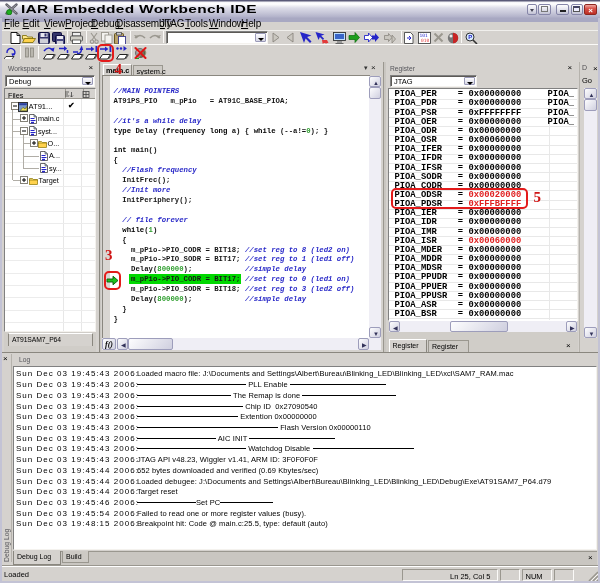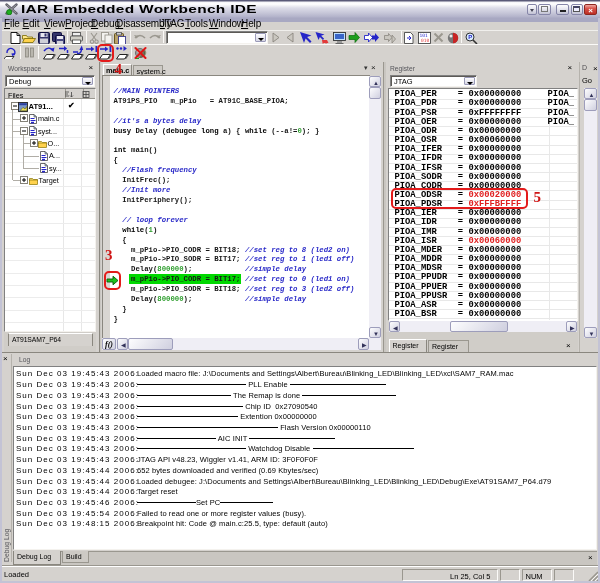--- a/index.html
+++ b/index.html
@@ -320,21 +320,21 @@
 <div class="abs" style="left:23px;top:167.9px;width:16px;height:1px;background:#b0ada6"></div>
 <svg class="abs" style="left:10.5px;top:102px" width="8" height="8" viewBox="0 0 8 8">
     <rect x="0.5" y="0.5" width="7" height="7" fill="#fff" stroke="#848178" shape-rendering="crispEdges"></rect>
     <rect x="2" y="3.5" width="4" height="1" fill="#000"></rect>
   </svg>
 <svg class="abs" style="left:17.5px;top:101.5px" width="10" height="10" viewBox="0 0 10 10">
     <rect x="0.5" y="0.5" width="9" height="9" fill="#7a96c8" stroke="#222" stroke-width="0.9"></rect>
     <rect x="1.2" y="1.2" width="7.6" height="2" fill="#2a3f9e"></rect>
     <path d="M2 8.8 l3-3.4 2 1.6 2-2.6 v4.4z" fill="#f0e25a" stroke="#4a4a00" stroke-width="0.5"></path>
   </svg>
-<div class="abs" style="left:28.5px;top:101.5px;font-size:7.6px;font-weight:bold">AT91...</div>
+<div class="abs" style="left:28.5px;top:101.5px;font-size:7.6px;font-weight:normal">AT91...</div>
 <div class="abs" style="left:68px;top:101px;font-size:8px;font-weight:bold">✔</div>
 <svg class="abs" style="left:19.7px;top:114.4px" width="8" height="8" viewBox="0 0 8 8">
     <rect x="0.5" y="0.5" width="7" height="7" fill="#fff" stroke="#848178" shape-rendering="crispEdges"></rect>
     <rect x="2" y="3.5" width="4" height="1" fill="#000"></rect>
     <rect x="3.5" y="2" width="1" height="4" fill="#000"></rect>
   </svg>
 <svg class="abs" style="left:28.8px;top:113.6px" width="8" height="10" viewBox="0 0 8 10">
     <path d="M0.5 0.5 h4.5 l2.5 2.5 v6.5 h-7z" fill="#fff" stroke="#444" stroke-width="0.8"></path>
     <path d="M5 0.5 v2.5 h2.5z" fill="#aac6e8" stroke="#444" stroke-width="0.6"></path>
     <rect x="1.5" y="4" width="4" height="1" fill="#2525c8"></rect>
@@ -406,31 +406,31 @@
 <div class="abs" style="left:371px;top:63px;font-size:8px;color:#222">×</div>
 <div class="abs" style="left:102px;top:75px;width:268px;height:263px;background:#fff;border-top:1px solid #8a877f;border-left:1px solid #8a877f"></div>
 <div class="abs" style="left:103px;top:76px;width:7px;height:262px;background:#d9d6d2"></div>
 <svg class="abs" style="left:105.5px;top:275.5px" width="13" height="9" viewBox="0 0 13 9">
     <path d="M1 3 h6 v-2.8 l5 4.3 -5 4.3 v-2.8 h-6z" fill="#1fc21f" stroke="#0a5a0a" stroke-width="0.9"></path>
   </svg>
 <div class="abs" style="left:128.5px;top:273.8px;width:112px;height:10.2px;background:#00d800"></div>
 <pre id="code" class="abs"><i>//MAIN POINTERS</i>
 AT91PS_PIO   m_pPio   = AT91C_BASE_PIOA;
 
-<i>//it's a bytes delay</i>
-<b>busy</b> Delay (<b>debugee long</b> a) { <b>while</b> (--a!=<span class="n">0</span>); }
+<i>//it's a while delay</i>
+<b>type</b> Delay (<b>frequency long</b> a) { <b>while</b> (--a!=<span class="n">0</span>); }
 
 <b>int</b> main()
 {
   <i>//Flash frequency</i>
   InitFrec();
   <i>//Init more</i>
   InitPeriphery();
 
-  <i>// loop forever</i>
+  <i>// file forever</i>
   <b>while</b>(<span class="n">1</span>)
   {
     m_pPio-&gt;PIO_CODR = BIT18; <i>//set reg to 8 (led2 on)</i>
     m_pPio-&gt;PIO_SODR = BIT17; <i>//set reg to 1 (led1 off)</i>
     Delay(<span class="n">800000</span>);            <i>//simple delay</i>
     m_pPio-&gt;PIO_CODR = BIT17; <i>//set reg to 0 (led1 on)</i>
     m_pPio-&gt;PIO_SODR = BIT18; <i>//set reg to 3 (led2 off)</i>
     Delay(<span class="n">800000</span>);            <i>//simple delay</i>
   }
 }</pre>

